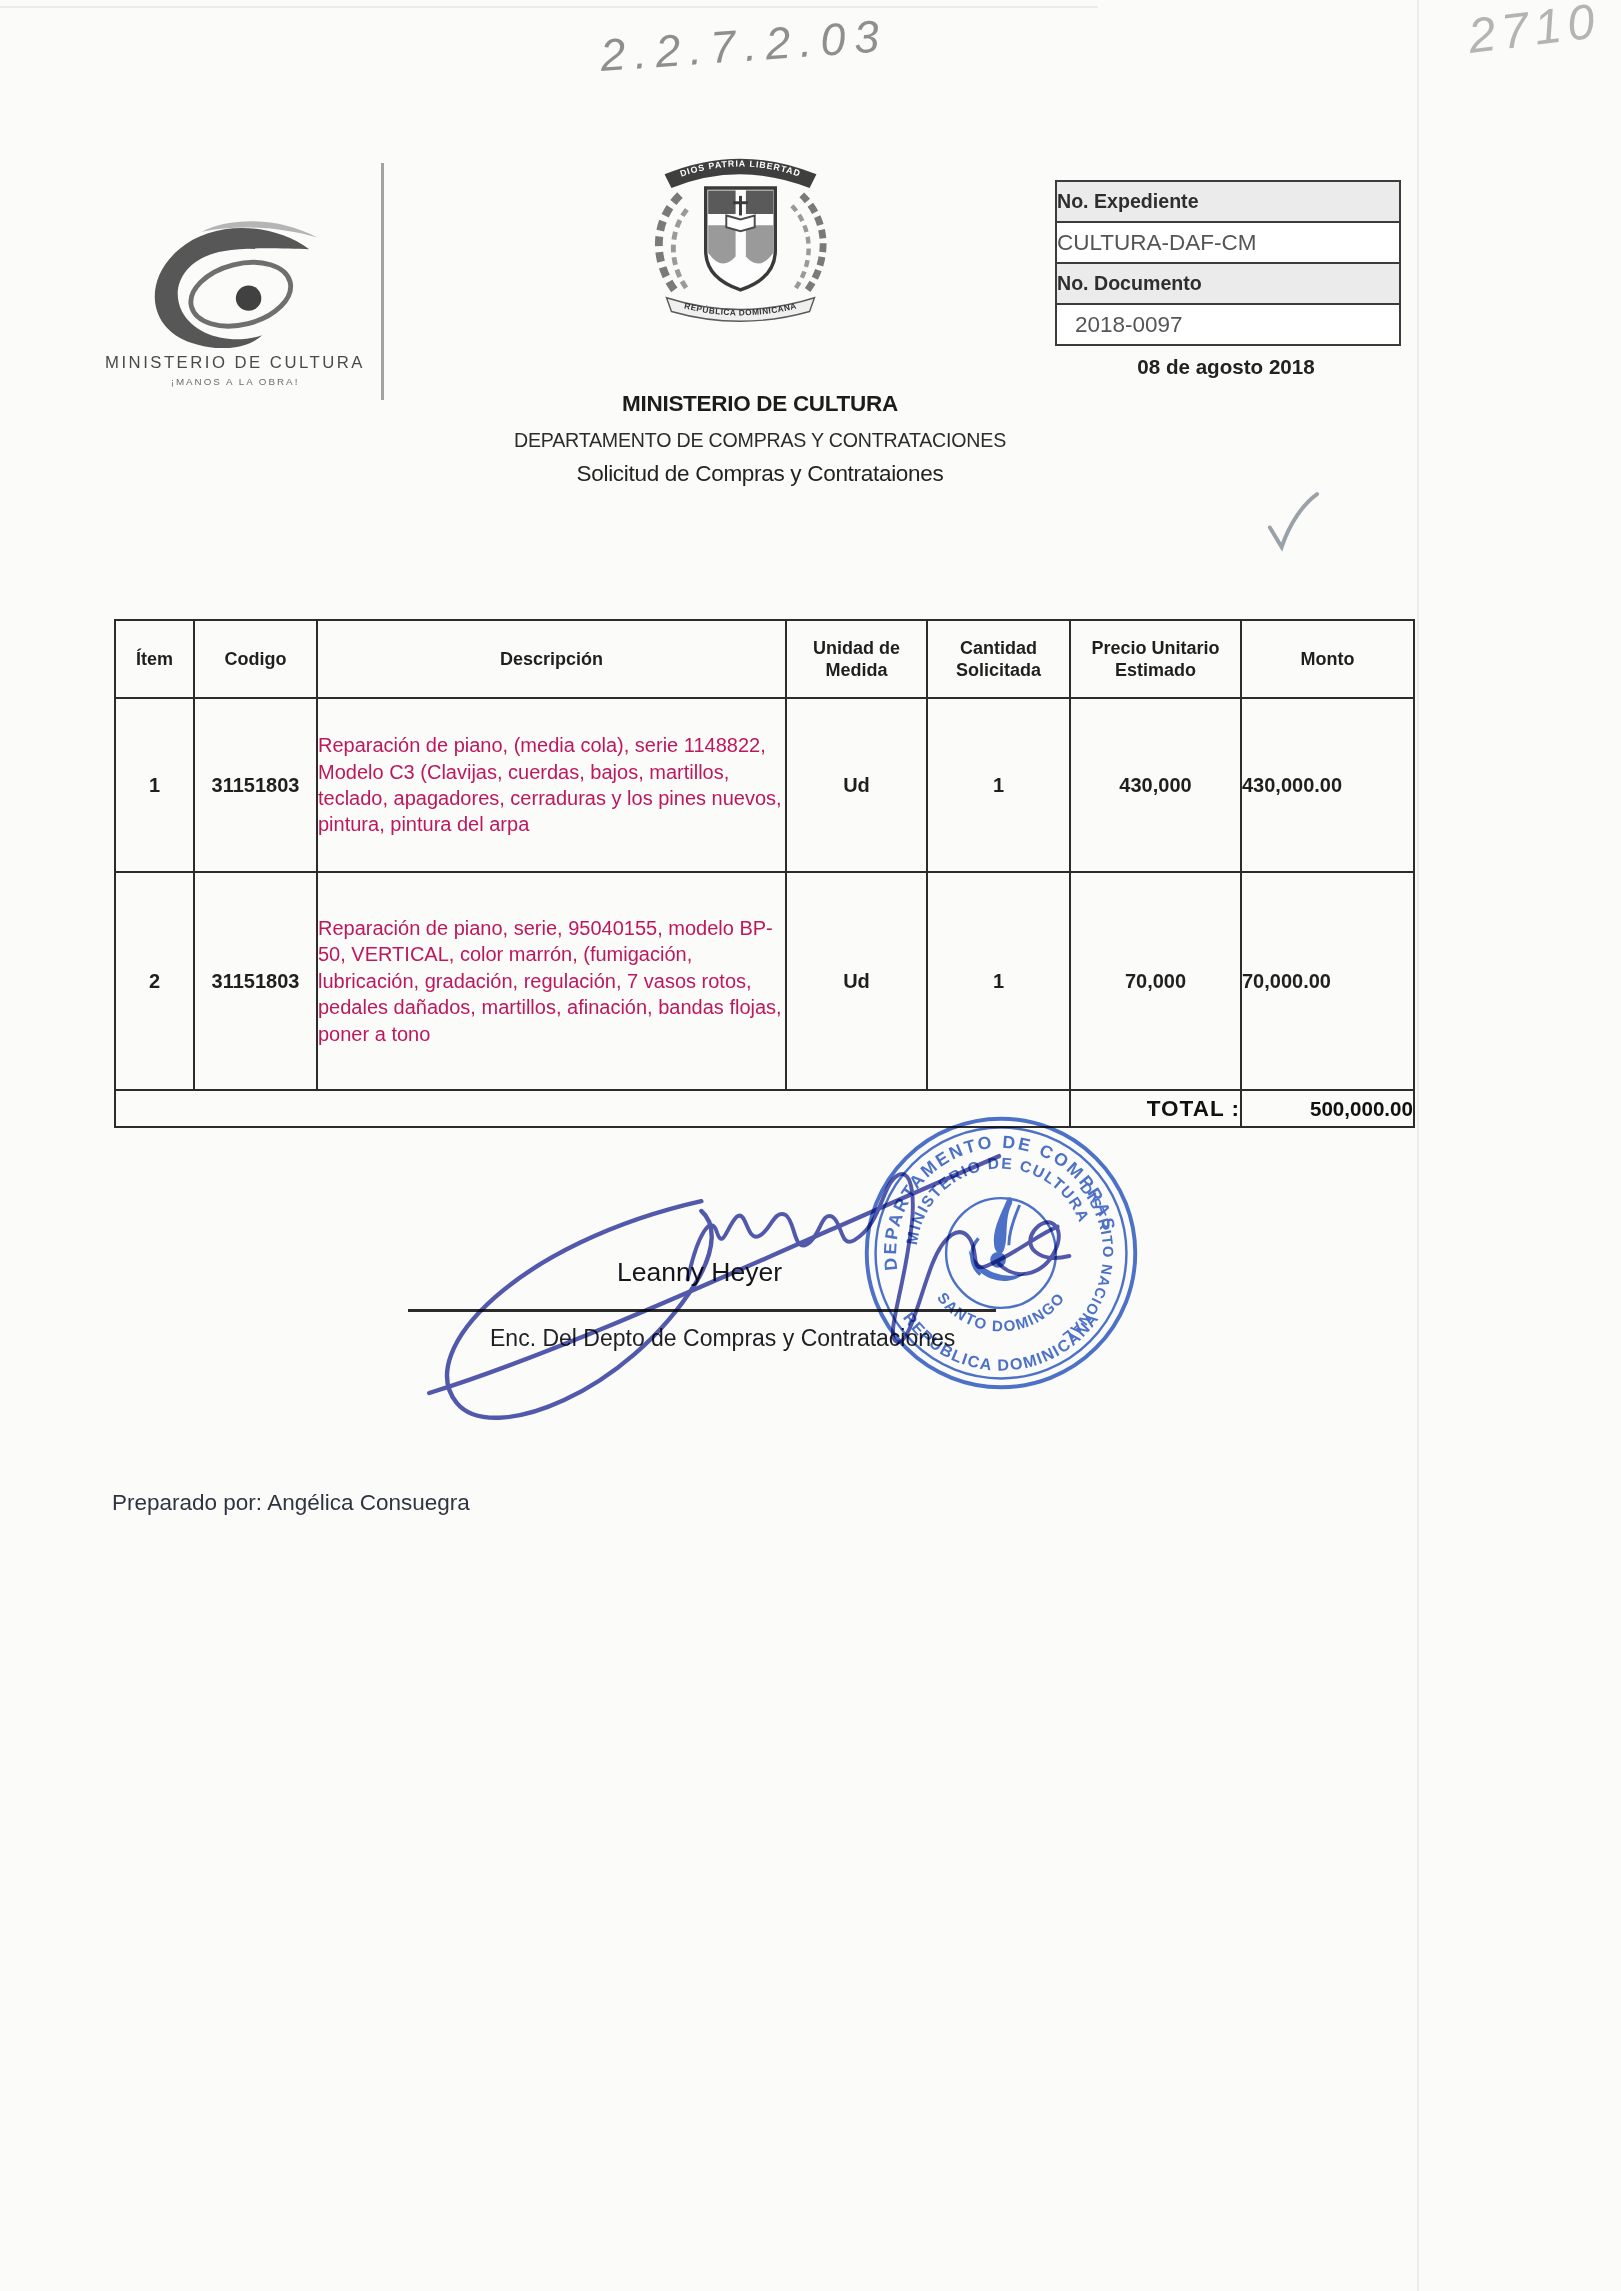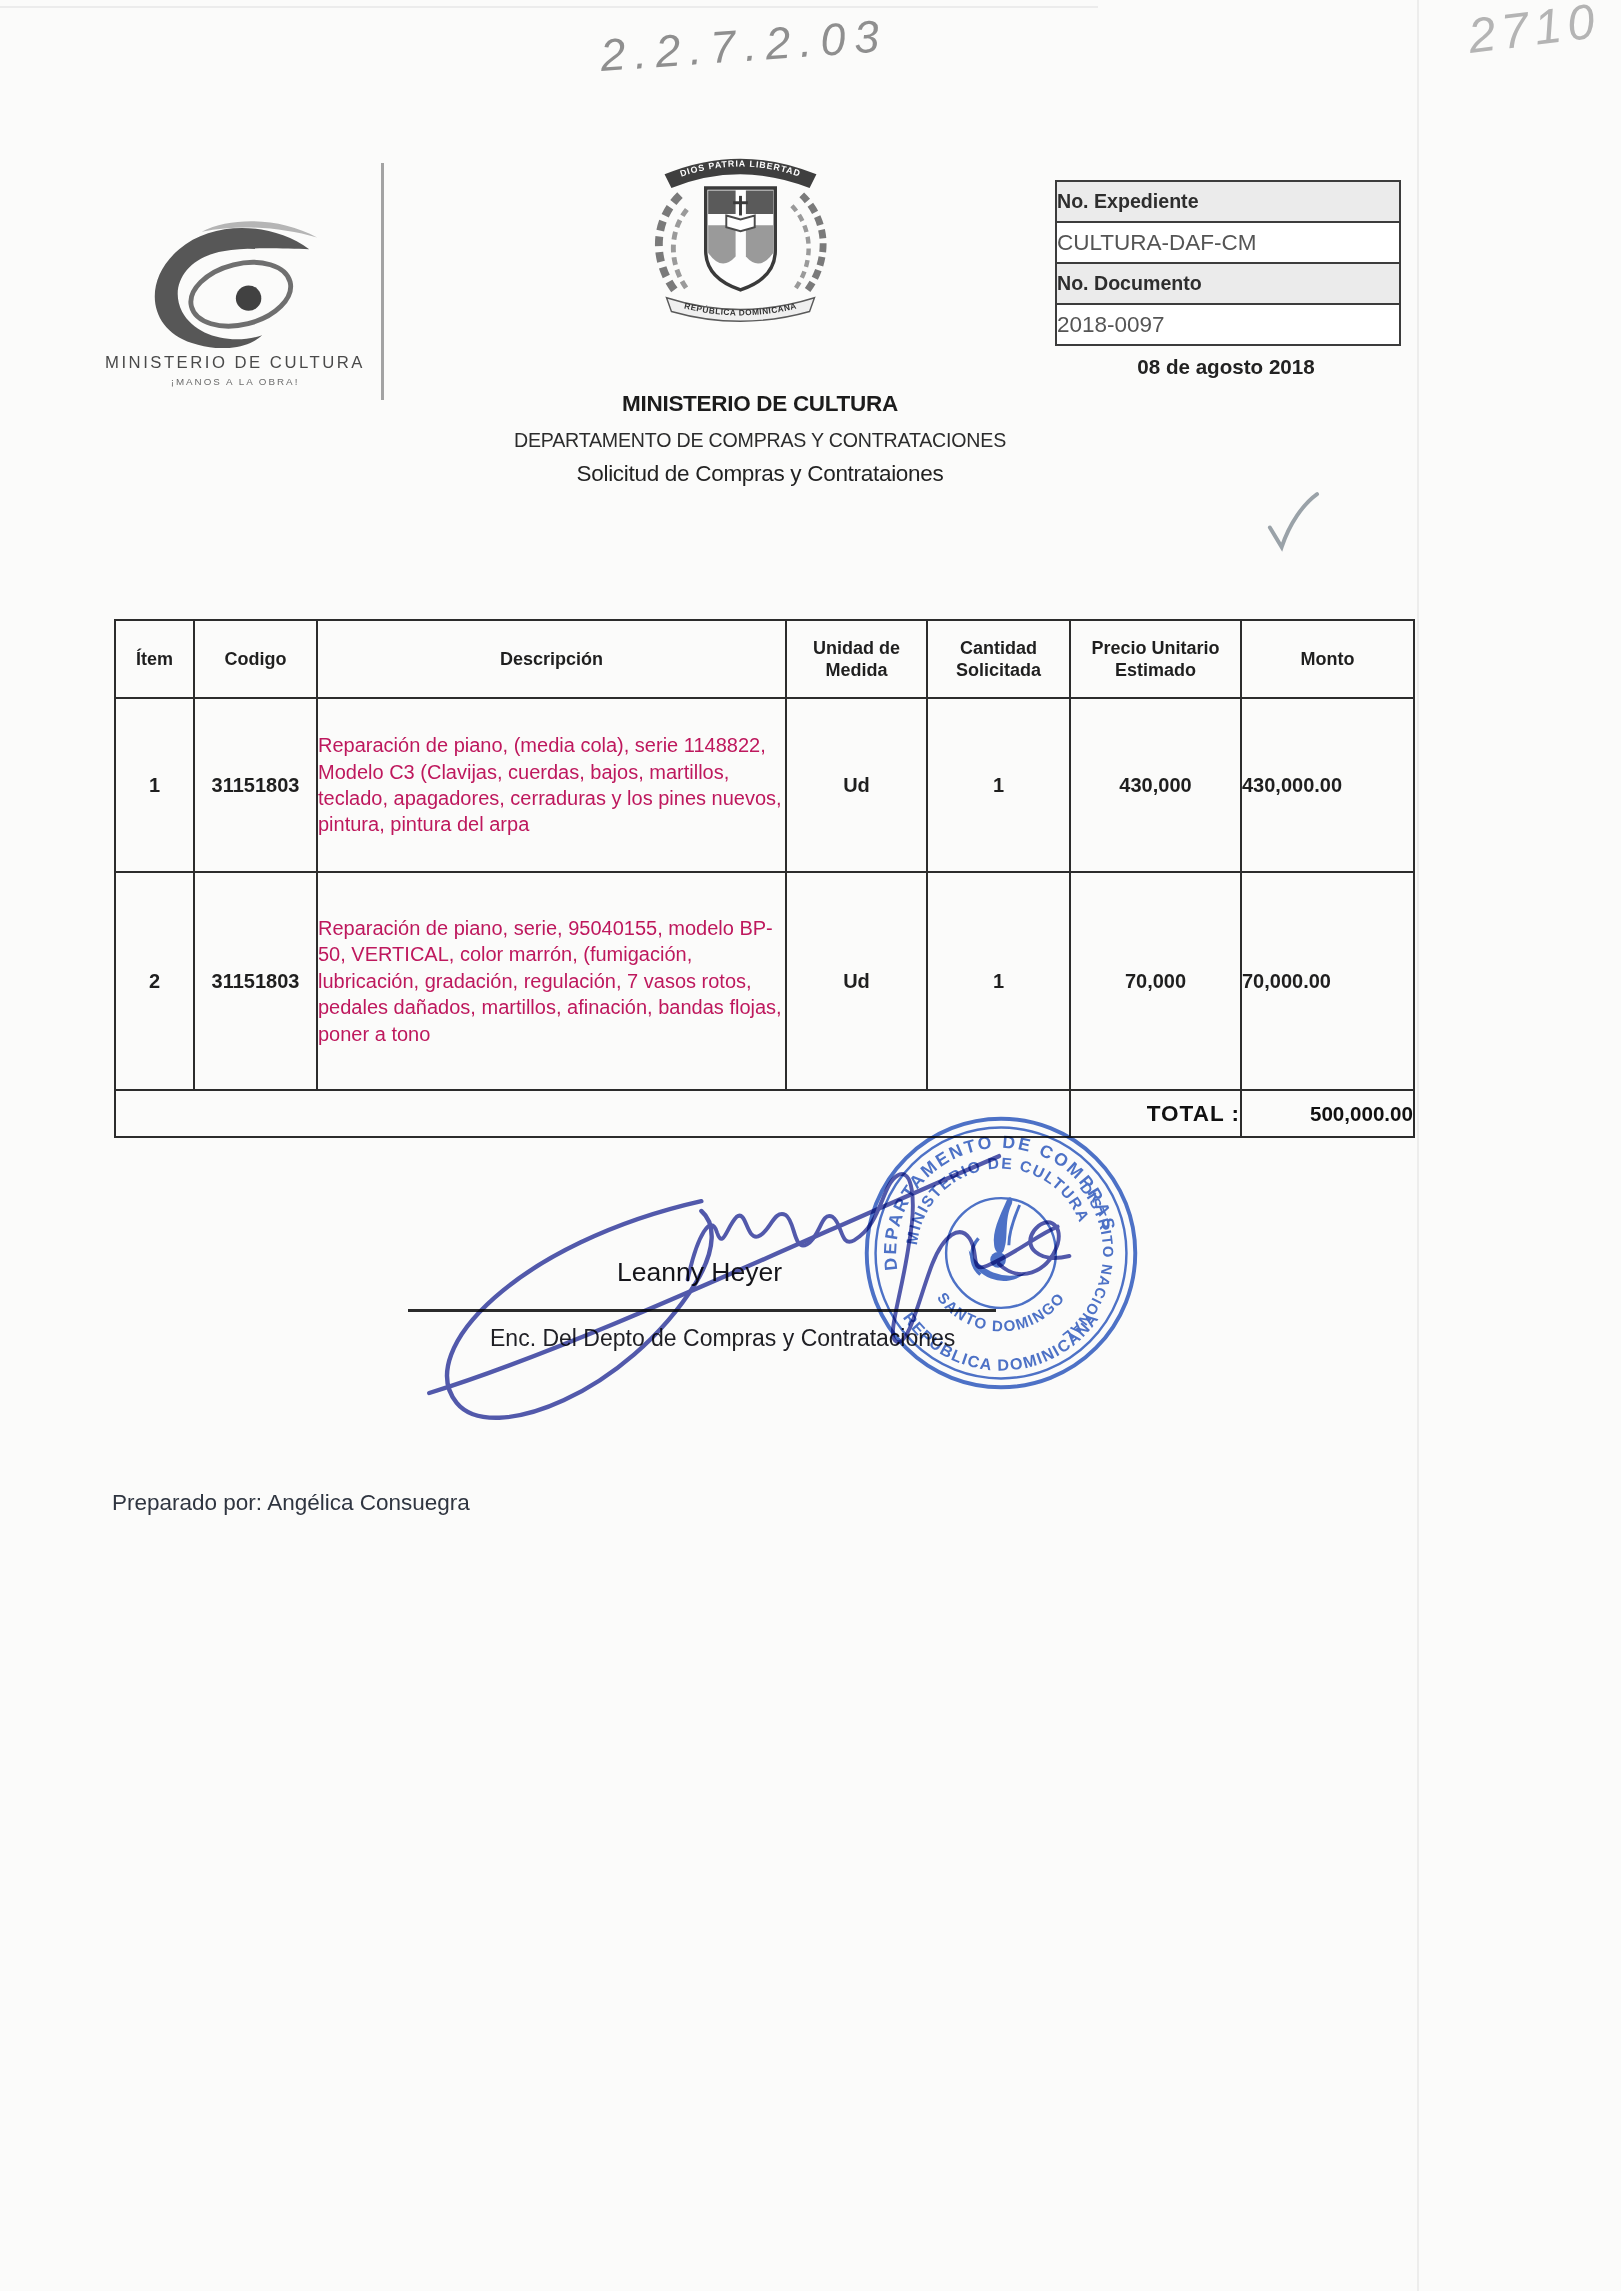--- a/index.html
+++ b/index.html
@@ -22,21 +22,21 @@
   .logo-caption{left:93px;top:353px;width:284px;text-align:center;
     font-size:16.7px;letter-spacing:2.5px;color:#4a4a4a;}
   .logo-tagline{left:93px;top:376px;width:284px;text-align:center;
     font-size:9.8px;letter-spacing:2px;color:#6c6c6c;}
   .divider-v{left:381px;top:163px;width:2.9px;height:237px;background:#a3a3a3;}
   
   .coat-svg{left:635px;top:141px;}
   
   .exp-box{left:1055px;top:180px;width:342px;border:2.9px solid #3c3c3c;background:#fff;}
   .exp-row{height:39px;line-height:39px;text-align:left;border-bottom:2px solid #3c3c3c;}
-  .exp-row:last-child{border-bottom:none;}
+  .exp-row:last-child{border-bottom:none;padding-left:18px;}
   .exp-label{background:#ebebeb;font-weight:bold;font-size:19.6px;color:#2e2e2e;}
   .exp-value{background:#fff;font-size:22.5px;color:#555;}
   .exp-date{left:1055px;top:355px;width:342px;text-align:center;
     font-weight:bold;font-size:20.6px;color:#222;}
   
   .title-1{left:368px;top:391px;width:784px;text-align:center;
     font-size:22.5px;font-weight:bold;color:#1c1c1c;letter-spacing:-0.3px;}
   .title-2{left:368px;top:429px;width:784px;text-align:center;
     font-size:19.6px;color:#2c2c2c;letter-spacing:-0.2px;}
   .title-3{left:368px;top:461px;width:784px;text-align:center;
@@ -46,21 +46,21 @@
   .objeto-text{position:absolute;left:9.8px;top:27.4px;font-size:20px;color:#33333d;white-space:nowrap;}
   .objeto-text b{color:#1b1b22;}
   .check-svg{left:1262px;top:490px;}
   
   table.items{position:absolute;left:114px;top:619px;border-collapse:collapse;table-layout:fixed;}
   table.items td,table.items th{border:2px solid #2c2c2c;padding:0;overflow:hidden;}
   table.items th{font-size:18px;font-weight:bold;text-align:center;line-height:1.25;color:#1f1f1f;}
   tr.hdr{height:78px;}
   tr.r1{height:174px;}
   tr.r2{height:218px;}
-  tr.trow{height:47px;margin-top:12px;}
+  tr.trow{height:37px;margin-top:12px;}
   td.c-center{text-align:center;vertical-align:middle;font-size:20px;font-weight:bold;color:#1f1f1f;}
   td.c-desc{vertical-align:middle;font-size:20px;line-height:1.32;color:#be185d;padding:5.9px 9.8px;}
   td.c-right{text-align:left;vertical-align:middle;font-size:20px;font-weight:bold;padding-right:9.8px;color:#1f1f1f;}
   td.noborder{border:none;background:transparent;}
   td.total-label{text-align:right;vertical-align:middle;font-size:22.5px;font-weight:bold;
     padding-right:9.8px;letter-spacing:1px;color:#111;}
   td.total-value{text-align:right;vertical-align:middle;font-size:20.6px;font-weight:bold;
     padding-right:7.8px;color:#111;}
   
   .sig-name{left:617px;top:1257px;font-size:26.5px;color:#15151a;}

